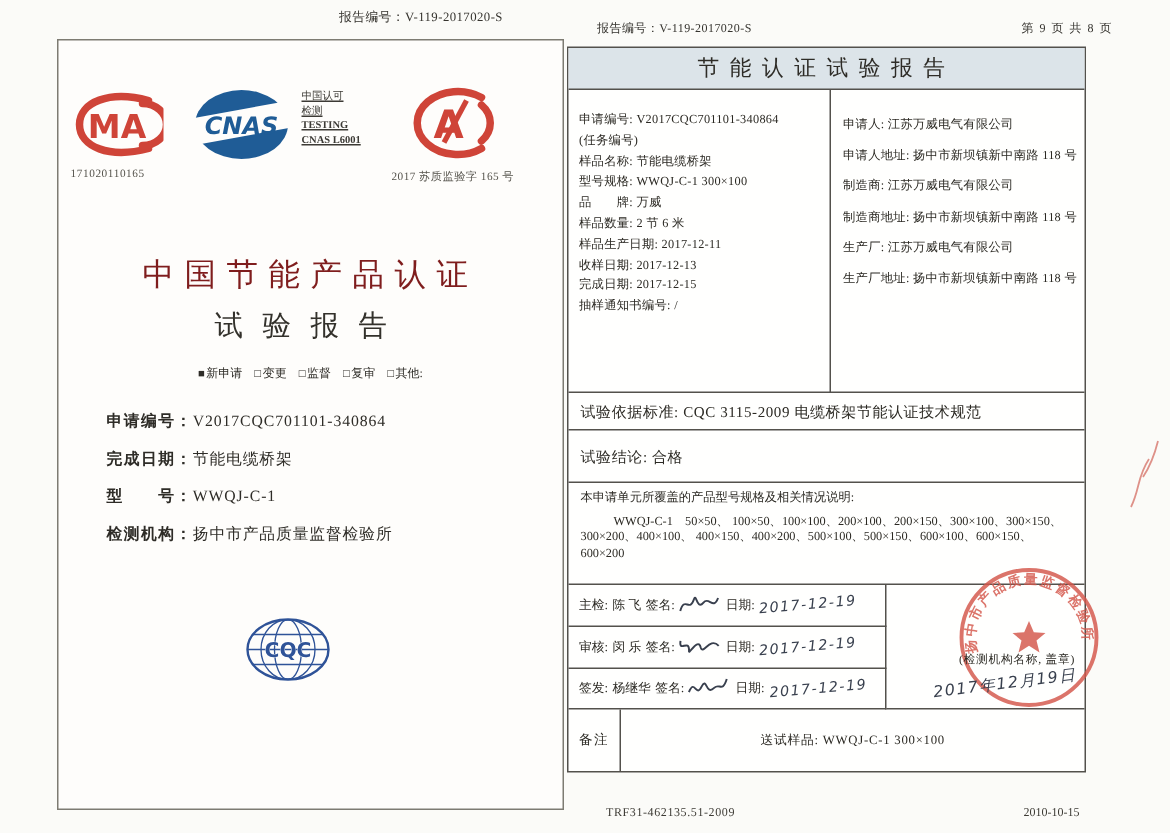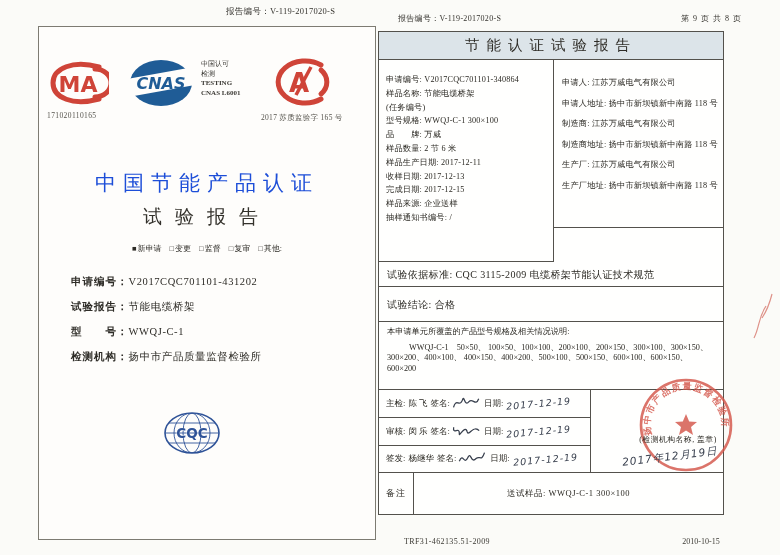--- a/index.html
+++ b/index.html
@@ -10,44 +10,44 @@
     color:#2b2923;
   }
   .abs{position:absolute;}
   .c{position:absolute;box-sizing:border-box;}
 
   
   .cover-repno{left:226px;top:6px;font-size:8.5px;letter-spacing:.3px;color:#35332e;}
   .cover-frame{left:38px;top:26px;width:336px;height:512px;border:1px solid #7d7b72;background:#fefdfb;}
 
   .cma-num{left:8px;top:84px;font-size:7.5px;color:#55534c;letter-spacing:.4px;}
-  .cnas-cap{left:162px;top:33px;font-size:7px;line-height:9.6px;font-weight:700;color:#3c3a35;}
+  .cnas-cap{left:162px;top:33px;font-size:7px;line-height:9.6px;font-weight:700;color:#3c3a35;text-decoration:underline;}
   .cnas-cap .cn{font-weight:400;}
   .al-cap{left:222px;top:86px;font-size:7.5px;color:#55534c;letter-spacing:.3px;}
 
-  .title1{left:0;top:142px;width:100%;text-align:center;font-size:21px;letter-spacing:7px;color:#1d4ed8;}
+  .title1{left:0;top:142px;width:100%;text-align:center;font-size:21px;letter-spacing:7px;color:#7f1d1d;}
   .title2{left:0;top:177px;width:100%;text-align:center;font-size:19px;letter-spacing:13px;color:#33312b;}
 
   .chkrow{left:0;top:216px;width:100%;display:flex;justify-content:center;gap:8px;font-size:8px;color:#2e2c27;}
   .chk{display:flex;align-items:center;gap:1px;}
   .glyph{font-size:7.5px;line-height:8px;}
 
   .fields{left:32px;top:242px;width:290px;font-size:10.5px;line-height:25px;letter-spacing:.6px;color:#2e2c27;}
   .fields .lab{letter-spacing:1px;font-weight:bold;}
 
   
   .rep-repno{left:398px;top:13px;font-size:8px;letter-spacing:.3px;color:#35332e;}
   .rep-page{left:620px;top:13px;width:122px;text-align:right;font-size:8px;letter-spacing:1px;color:#35332e;}
   .rep-table{left:378px;top:31px;width:344px;height:482px;border:1px solid #53514c;background:#fffffe;}
 
   .cell-title{left:0;top:0;width:344px;height:28px;border-bottom:1px solid #53514c;background:#dce4e9;
     display:flex;align-items:center;justify-content:center;font-size:14.5px;letter-spacing:7px;color:#2e2c27;}
   .cell-info-l{left:0;top:28px;width:175px;height:202px;border-right:1px solid #53514c;border-bottom:1px solid #53514c;
     padding:13px 2px 12px 7px;font-size:8.2px;line-height:13.8px;letter-spacing:.2px;}
-  .cell-info-r{left:175px;top:28px;width:169px;height:168px;border-bottom:1px solid #53514c;
+  .cell-info-r{left:175px;top:28px;width:169px;height:202px;border-bottom:1px solid #53514c;
     padding:13px 2px 0 8px;font-size:8.2px;line-height:20.6px;letter-spacing:.2px;}
   .cell-std{left:0;top:230px;width:344px;height:25px;border-bottom:1px solid #53514c;
     padding:6px 8px 0;font-size:10px;letter-spacing:.4px;}
   .cell-concl{left:0;top:255px;width:344px;height:35px;border-bottom:1px solid #53514c;
     padding:11px 8px 0;font-size:10px;letter-spacing:.4px;}
   .cell-cover{left:0;top:290px;width:344px;height:68px;border-bottom:1px solid #53514c;
     padding:5px 8px 0;font-size:8.2px;line-height:10.6px;}
   .cover-models{margin:5px 0 0;text-indent:22px;line-height:10.6px;}
   .cover-mat{margin:2px 0 0;padding-left:12px;}
   .sigrow{display:flex;align-items:center;padding-left:7px;font-size:8.5px;gap:3px;
@@ -129,22 +129,22 @@
         <span class="glyph">□</span>
         <span>复审</span>
       </span>
     <span class="chk">
         <span class="glyph">□</span>
         <span>其他:</span>
       </span>
   </div>
 
   <div class="abs fields">
-    <div><span class="lab">申请编号：</span><span>V2017CQC701101-431202</span></div>
-    <div><span class="lab">试验报告：</span><span>节能电缆桥架</span></div>
+    <div><span class="lab">申请编号：</span><span>V2017CQC701101-340864</span></div>
+    <div><span class="lab">完成日期：</span><span>节能电缆桥架</span></div>
     <div><span class="lab">型　　号：</span><span>WWQJ-C-1</span></div>
     <div><span class="lab">检测机构：</span><span>扬中市产品质量监督检验所</span></div>
   </div>
 
   <svg class="abs" style="left:124px;top:384px;" width="58" height="46" viewBox="0 0 58 46">
     <defs>
         <clipPath id="gclip">
           <ellipse cx="29" cy="22" rx="27" ry="20"></ellipse>
         </clipPath>
       </defs>
@@ -162,29 +162,28 @@
 
 <div class="abs rep-repno"><span>报告编号：</span><span>V-119-2017020-S</span></div>
 <div class="abs rep-page">第 9 页 共 8 页</div>
 
 <div class="abs rep-table">
 
   <div class="c cell-title">节能认证试验报告</div>
 
   <div class="c cell-info-l">
     <div>申请编号: V2017CQC701101-340864</div>
+    <div>(任务编号)</div>
     <div>样品名称: 节能电缆桥架</div>
-    <div>(任务编号)</div>
     <div>型号规格: WWQJ-C-1 300×100</div>
     <div>品　　牌: 万威</div>
     <div>样品数量: 2 节 6 米</div>
     <div>样品生产日期: 2017-12-11</div>
     <div>收样日期: 2017-12-13</div>
     <div>完成日期: 2017-12-15</div>
-    <div>样品来源: 企业送样</div>
     <div>抽样通知书编号: /</div>
   </div>
 
   <div class="c cell-info-r">
     <div>申请人: 江苏万威电气有限公司</div>
     <div>申请人地址: 扬中市新坝镇新中南路 118 号</div>
     <div>制造商: 江苏万威电气有限公司</div>
     <div>制造商地址: 扬中市新坝镇新中南路 118 号</div>
     <div>生产厂: 江苏万威电气有限公司</div>
     <div>生产厂地址: 扬中市新坝镇新中南路 118 号</div>

